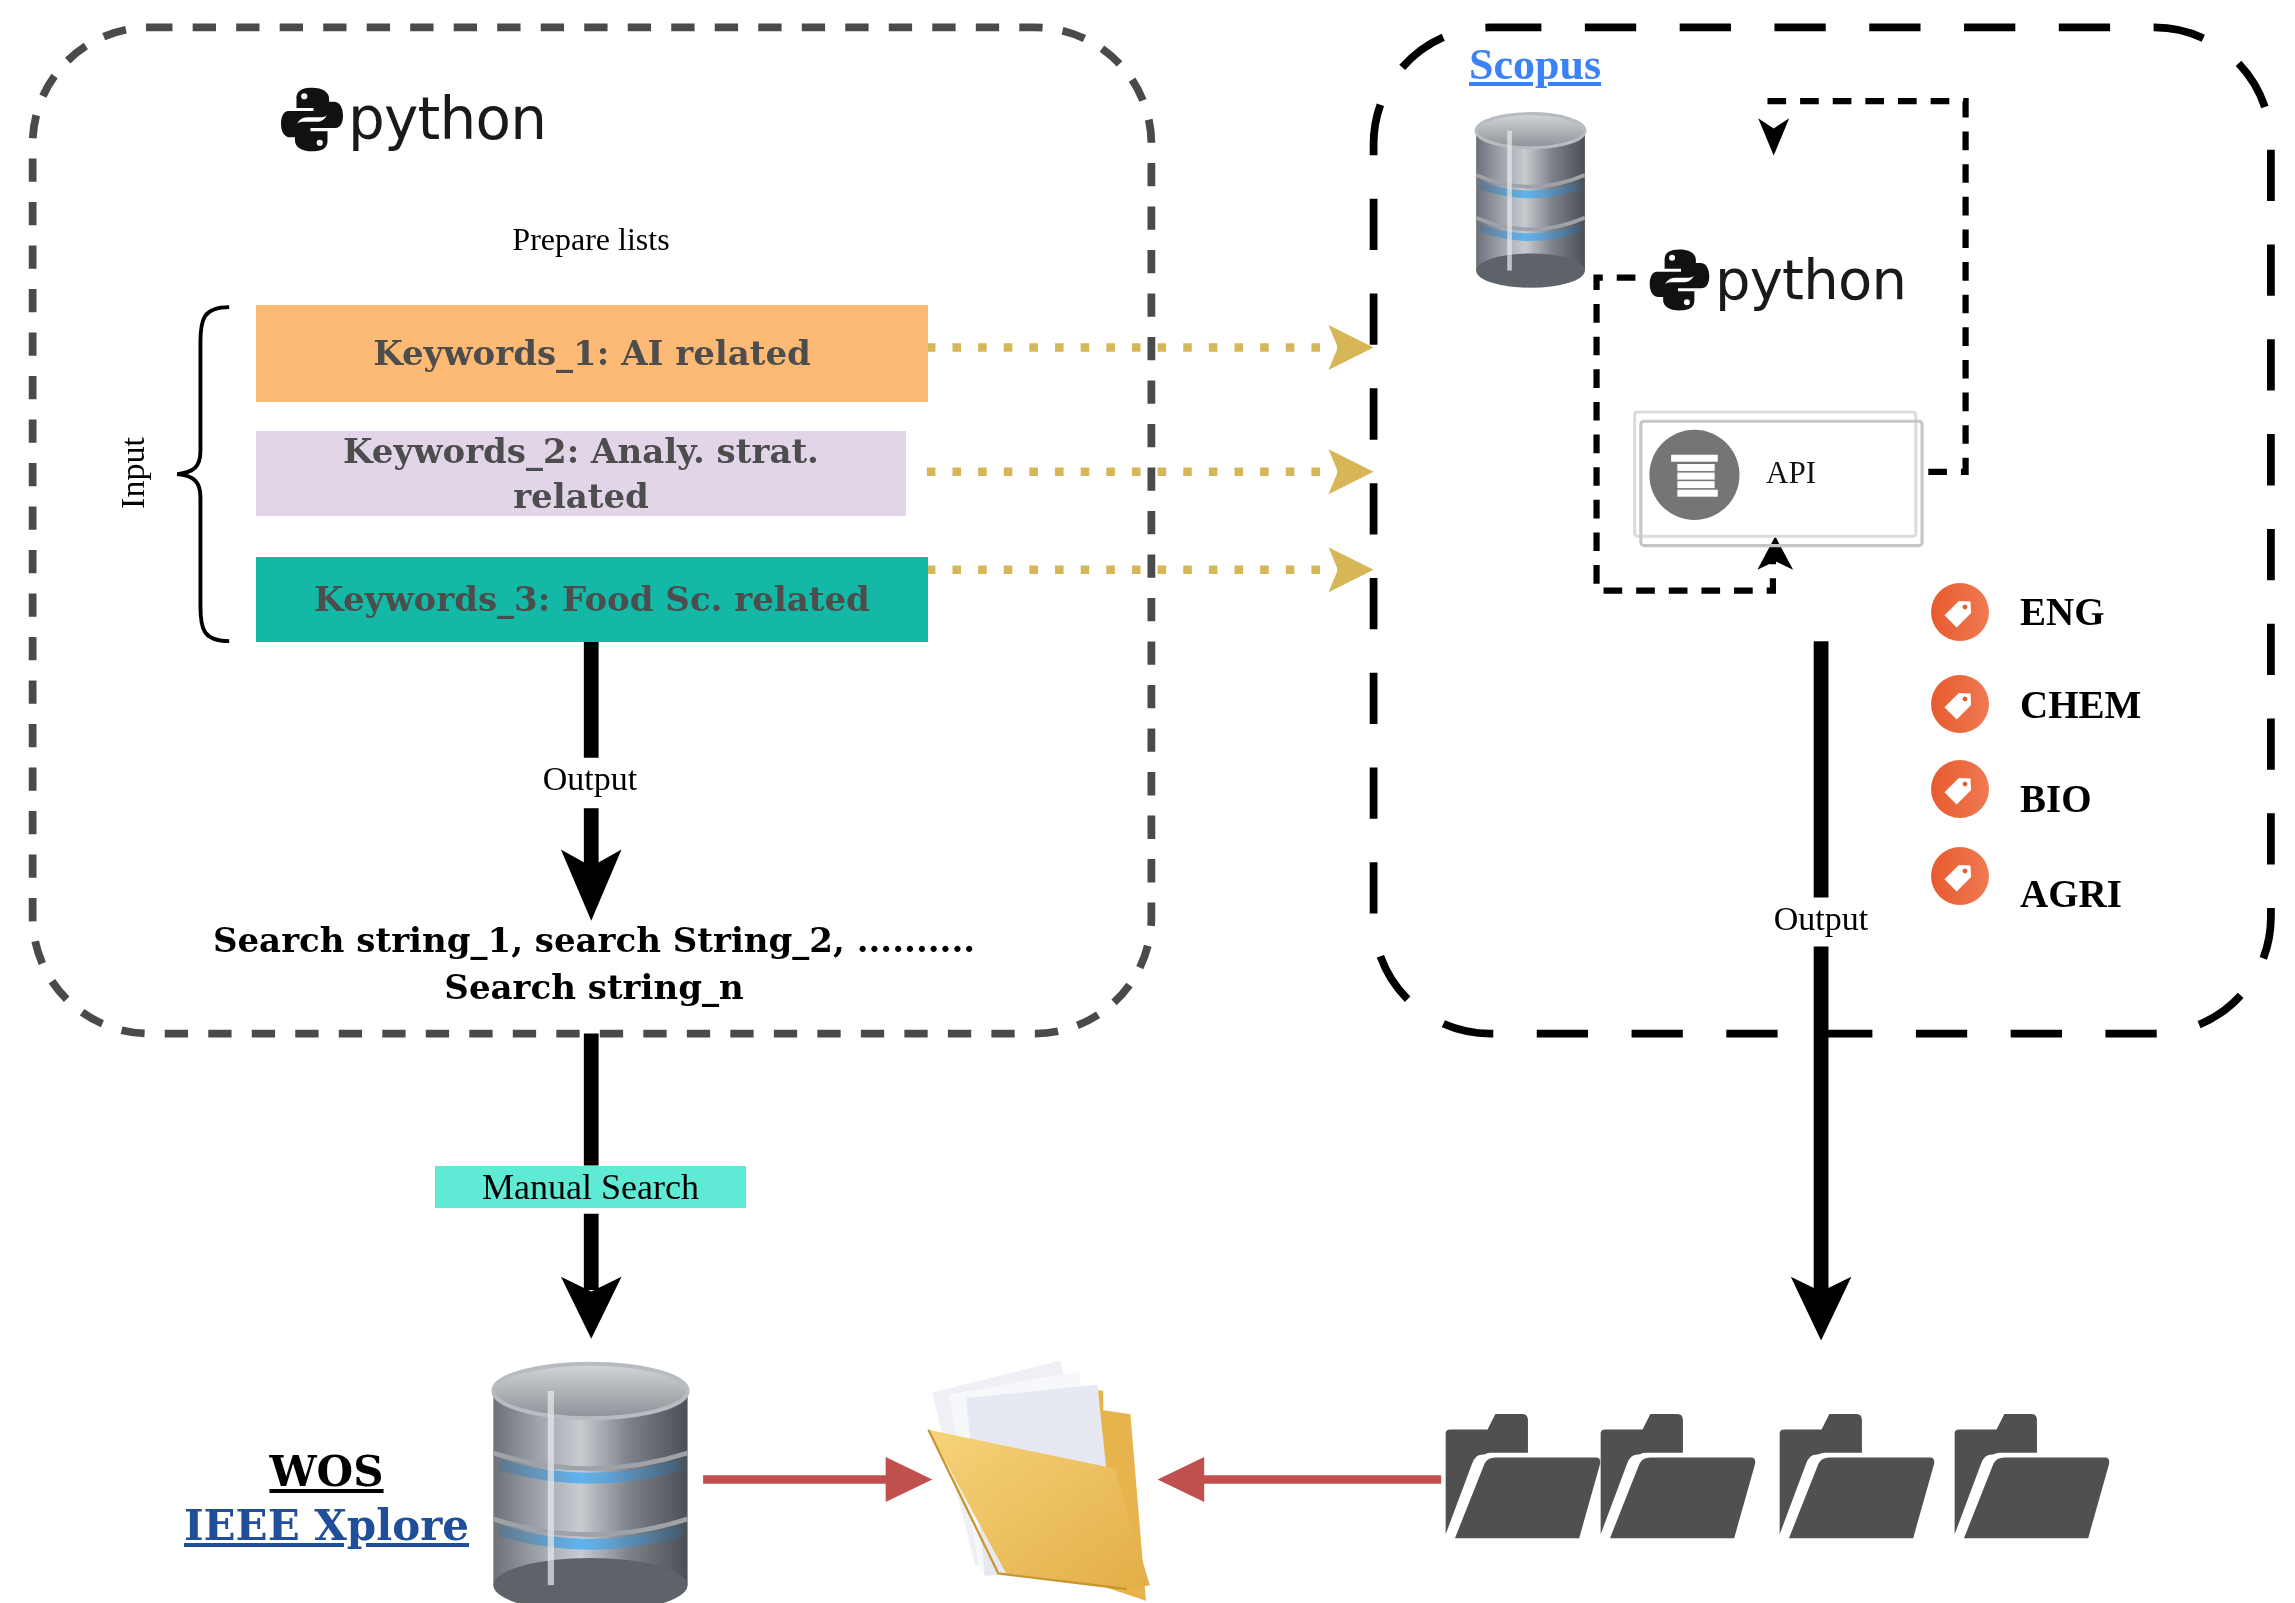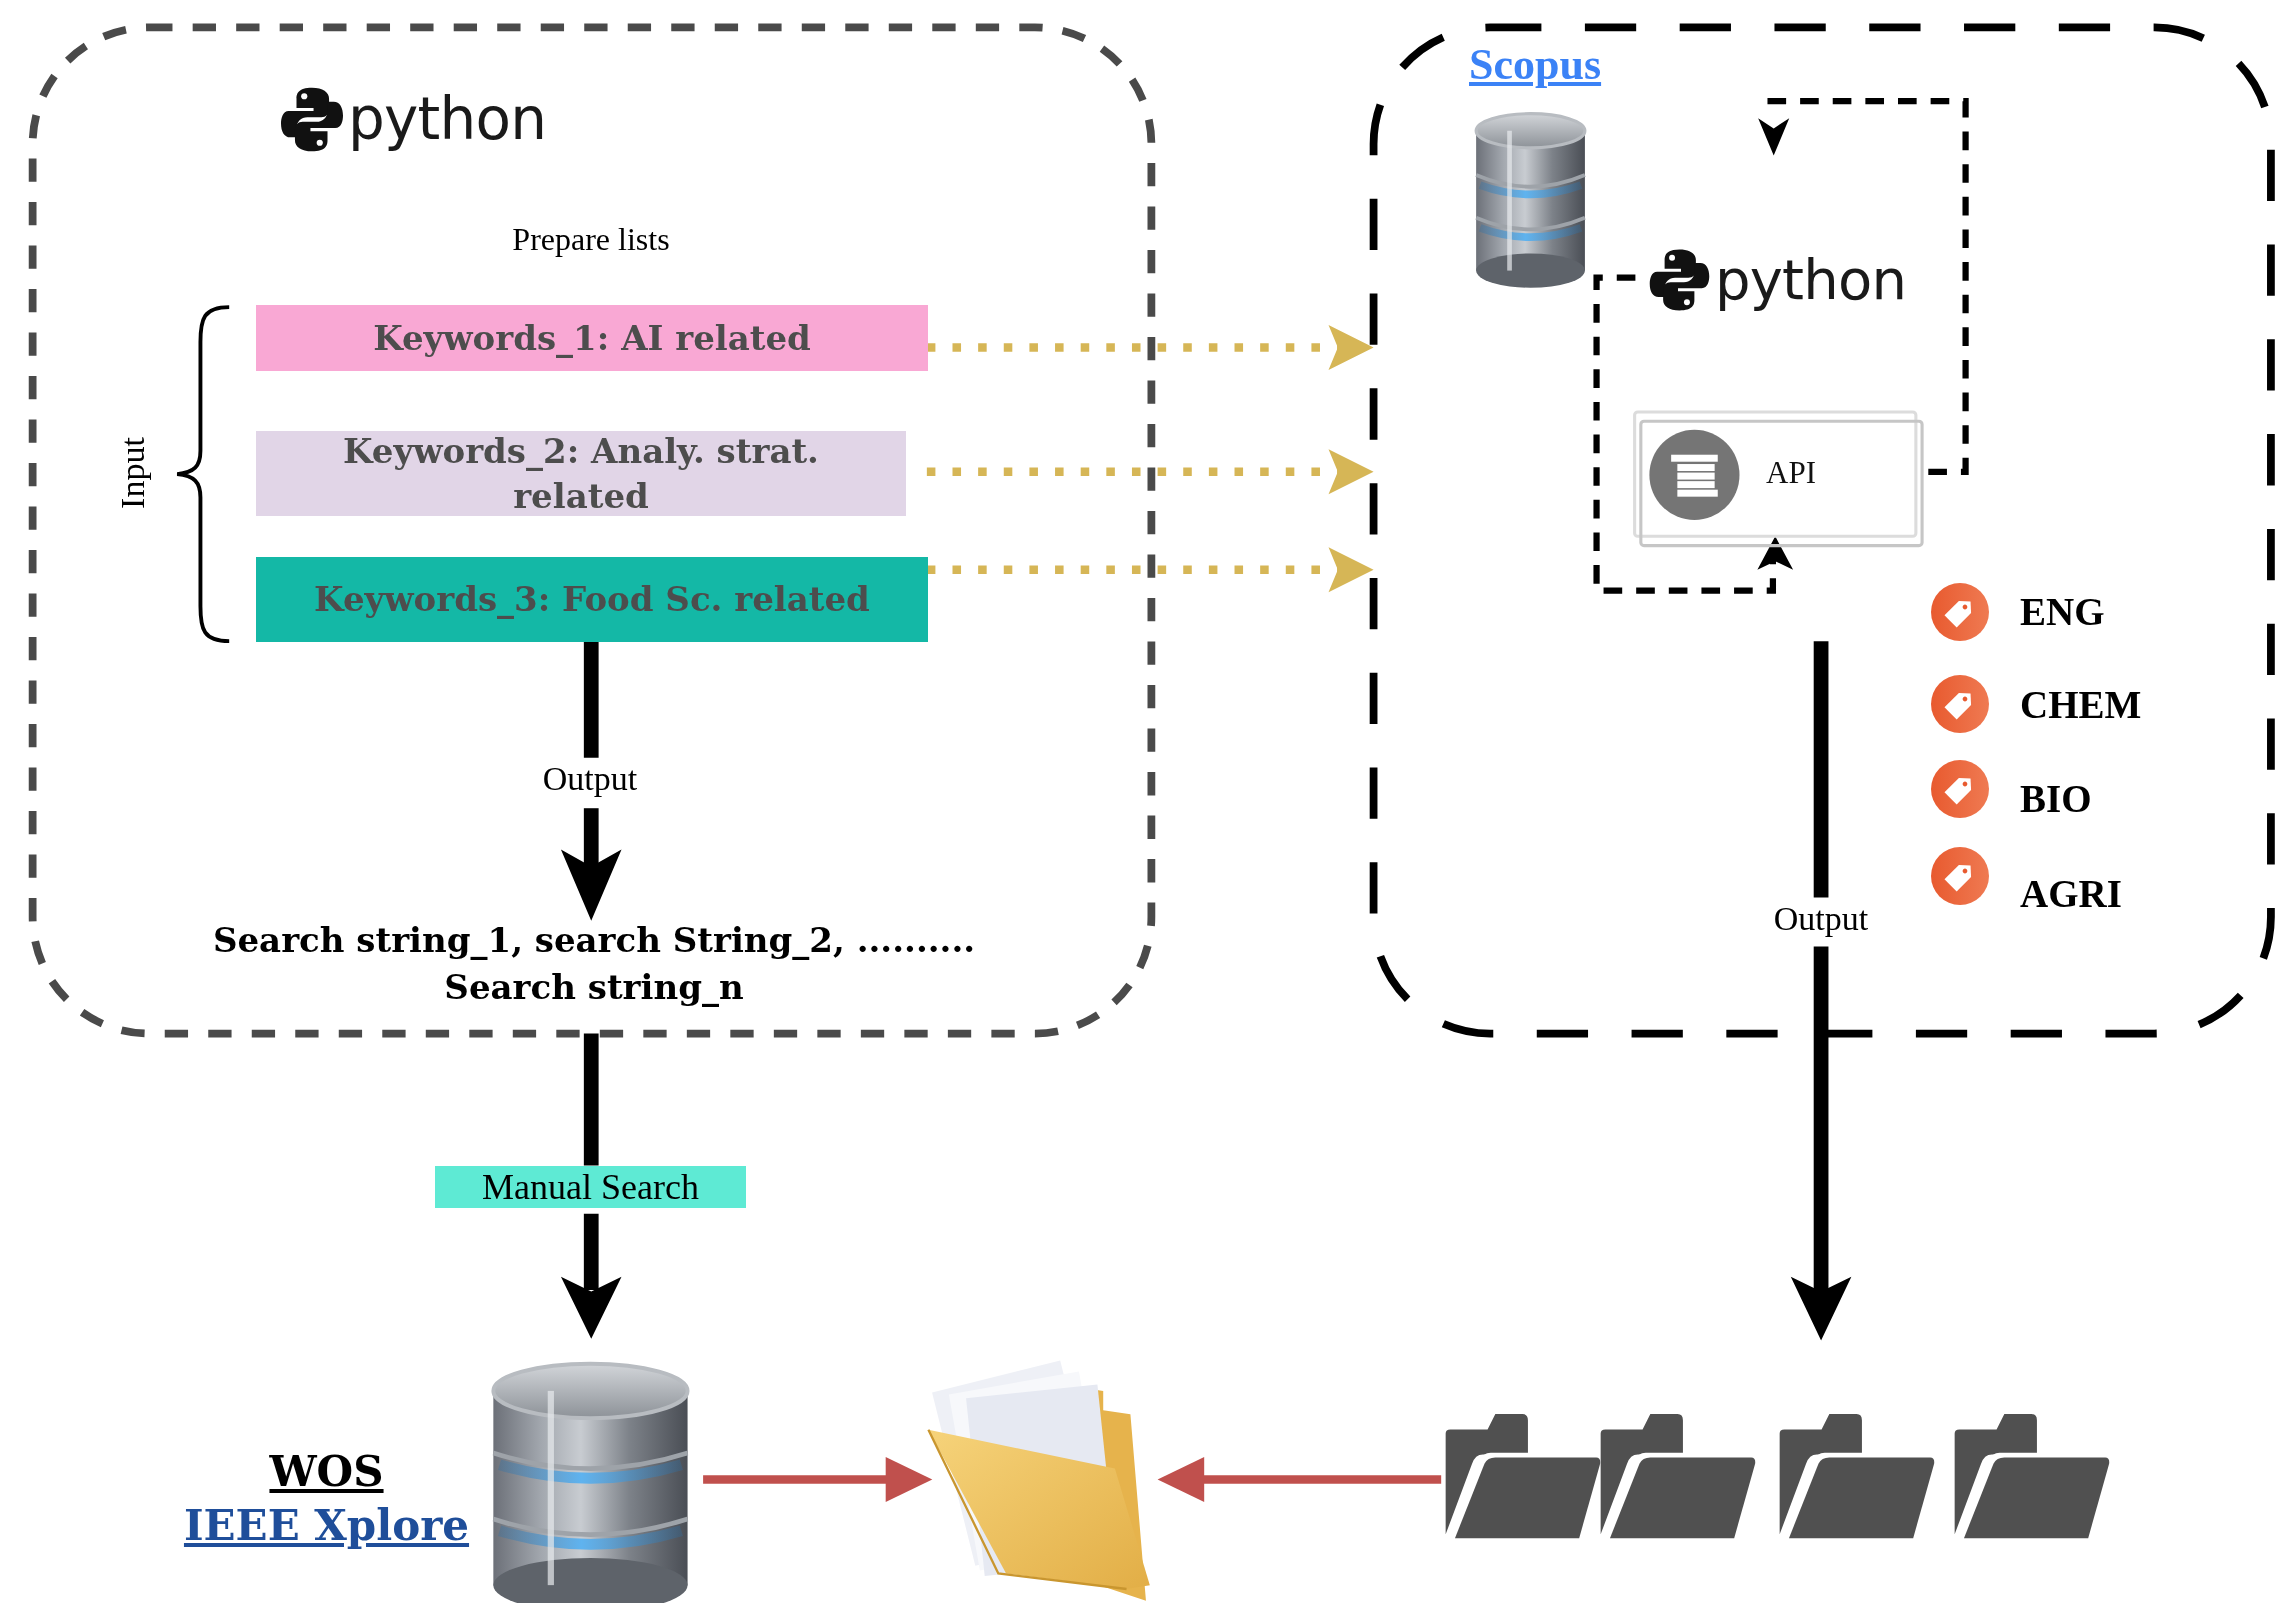--- a/index.html
+++ b/index.html
@@ -158,21 +158,21 @@
   </svg>
   <span class="word">python</span>
 </div>
 
 <div class="label serif" style="left:420px; top:210px; width:342px; font-size:32px; font-weight:normal;margin-top:11px;">Prepare lists</div>
 
 <div class="abs serif" style="left:109px; top:435px; width:47px; height:78px;">
   <div style="transform: rotate(-90deg); transform-origin: center; font-size:34px; position:absolute; left:-23px; top:19.4px; width:93px; text-align:center;">Input</div>
 </div>
 
-<div class="kwbox" id="kw0" style="left: 256px; top: 305px; width: 672px; height: 66px; background: #f9a8d4;">
+<div class="kwbox" id="kw0" style="left: 256px; top: 305px; width: 672px; height: 97px; background: #fdba74;">
   <span>Keywords_1: AI related</span>
 </div>
 <div class="kwbox" id="kw1" style="left: 256px; top: 431px; width: 650px; height: 85px; padding: 0px 26px; box-sizing: border-box; background: rgb(225, 213, 231);">
   <span>Keywords_2: Analy. strat. related</span>
 </div>
 <div class="kwbox" id="kw2" style="left: 256px; top: 557px; width: 672px; height: 85px; background: #14b8a6;">
   <span>Keywords_3: Food Sc. related</span>
 </div>
 
 <div class="label serif" style="left:497px; top:760px; width:186px; font-size:34px; background:#fff;">Output</div>

